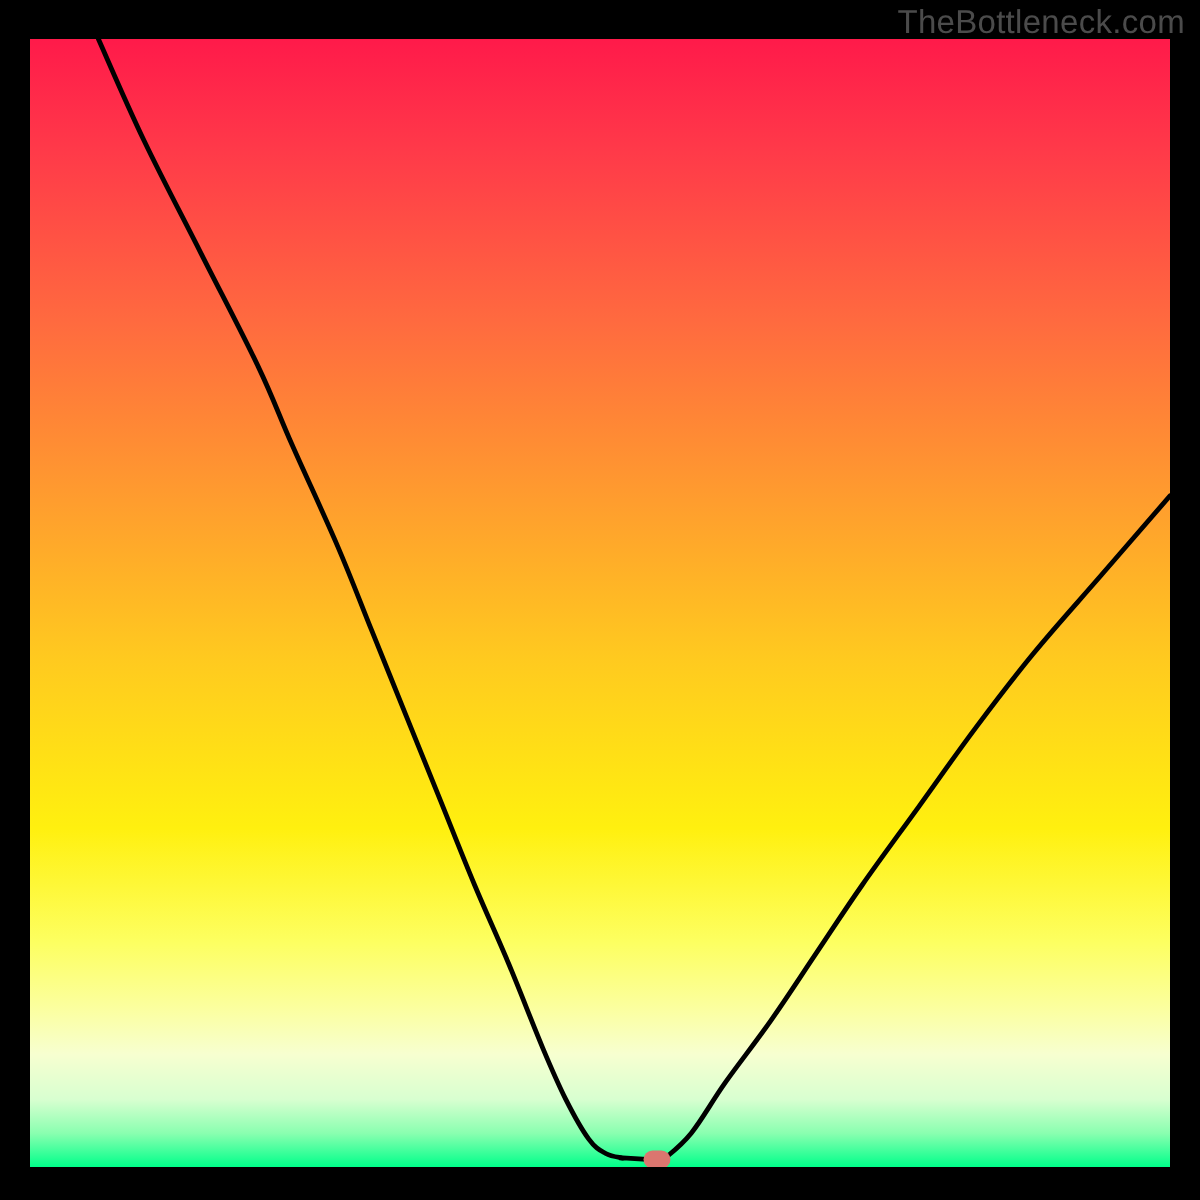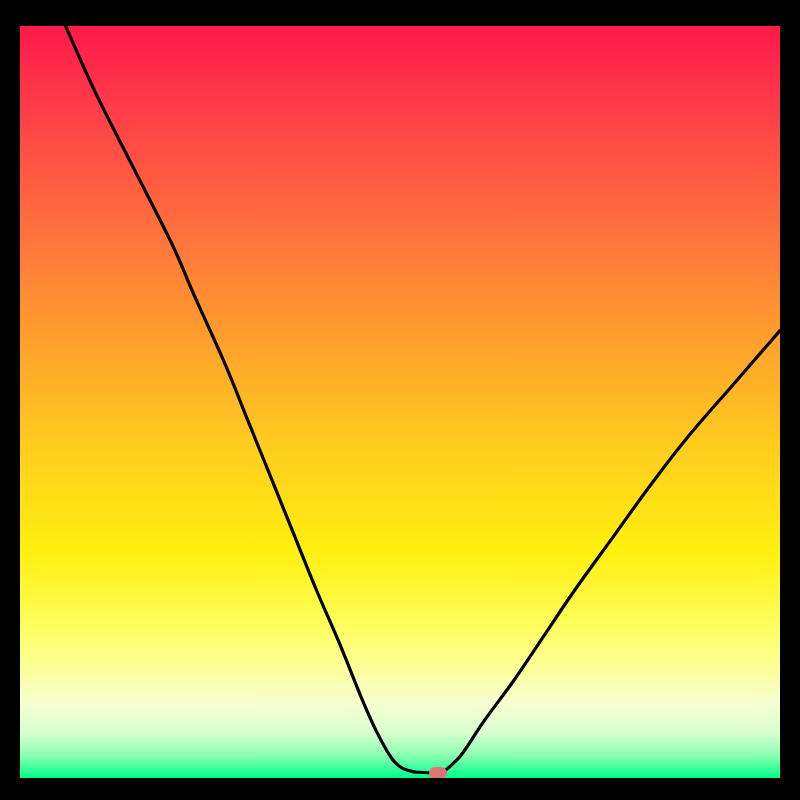--- a/index.html
+++ b/index.html
@@ -73,20 +73,21 @@
     border-radius: 6px;
     z-index: 25;
     transform: translate(-50%, -50%);
   }
 </style>
 </head>
 <body>
 
 <div class="frame">
 
+  <div class="watermark">TheBottleneck.com</div>
 
   <div class="plot-area">
     <div class="gradient"></div>
 
     <svg class="curve" viewBox="0 0 760 752" preserveAspectRatio="none">
       <path d="M 45.60 0.00 C 51.07 12.18, 63.69 41.96, 76.00 67.68 C 88.31 93.40, 100.32 115.81, 114.00 142.88 C 127.68 169.95, 141.06 195.07, 152.00 218.08 C 162.94 241.09, 165.22 249.06, 174.80 270.72 C 184.38 292.38, 195.62 316.07, 205.20 338.40 C 214.78 360.73, 219.79 374.50, 228.00 394.80 C 236.21 415.10, 242.59 430.90, 250.80 451.20 C 259.01 471.50, 265.39 487.30, 273.60 507.60 C 281.81 527.90, 288.19 544.37, 296.40 564.00 C 304.61 583.63, 310.99 597.01, 319.20 616.64 C 327.41 636.27, 335.16 656.80, 342.00 673.04 C 348.84 689.28, 351.73 696.05, 357.20 706.88 C 362.67 717.71, 367.61 726.70, 372.40 733.20 C 377.19 739.70, 379.70 740.67, 383.80 742.98 C 387.90 745.28, 393.15 745.44, 395.20 745.98 C 397.25 746.53, 390.41 745.71, 395.20 745.98 C 399.99 746.25, 417.01 747.22, 421.80 747.49 C 426.59 747.76, 418.38 750.74, 421.80 747.49 C 425.22 744.24, 433.28 738.78, 440.80 729.44 C 448.32 720.10, 454.02 709.14, 463.60 695.60 C 473.18 682.06, 483.06 669.81, 494.00 654.24 C 504.94 638.67, 513.46 625.36, 524.40 609.12 C 535.34 592.88, 542.49 581.60, 554.80 564.00 C 567.11 546.40, 579.12 530.31, 592.80 511.36 C 606.48 492.41, 617.12 476.99, 630.80 458.72 C 644.48 440.45, 653.75 428.11, 668.80 409.84 C 683.85 391.57, 697.98 376.15, 714.40 357.20 C 730.82 338.25, 751.79 314.04, 760.00 304.56" id="curve-path" fill="none" stroke="#000" stroke-width="3.2" stroke-linecap="round" stroke-linejoin="round"></path>
     </svg>
 
     <div class="marker" id="min-marker" style="left: 418px; top: 747.488px;"></div>
   </div>

